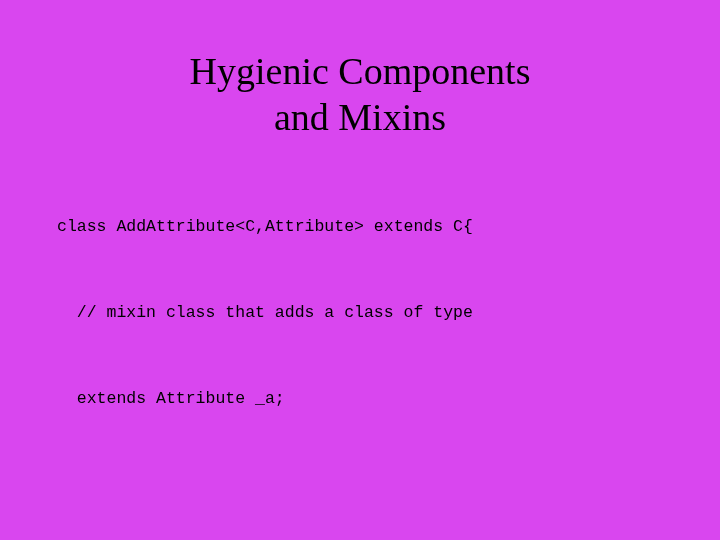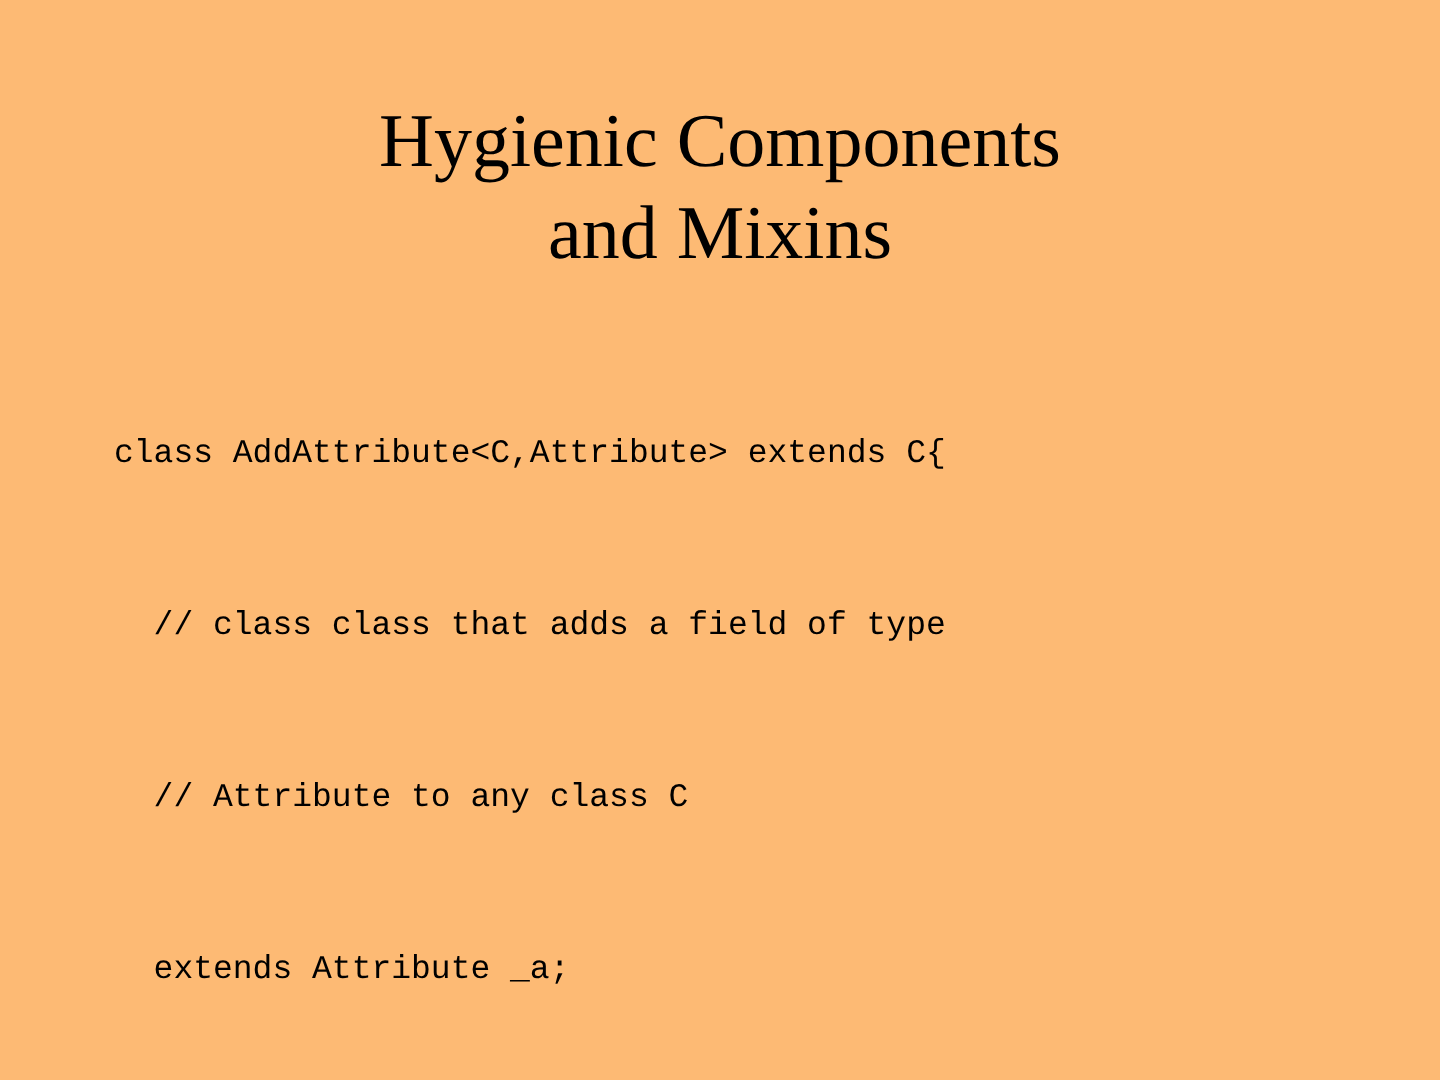--- a/index.html
+++ b/index.html
@@ -13,21 +13,21 @@
     height: 540px;
     overflow: hidden;
     font-family: "Liberation Serif", "DejaVu Serif", serif;
     color: #000000;
   }
 
   .slide {
     position: relative;
     width: 720px;
     height: 540px;
-    background: #fdba74;
+    background: #d946ef;
     box-sizing: border-box;
   }
 
   .slide-title {
     position: absolute;
     top: 48px;
     left: 60px;
     right: 60px;
     text-align: center;
     font-family: "Liberation Serif", "DejaVu Serif", serif;
@@ -63,22 +63,21 @@
 </head>
 <body>
 
 <div class="slide">
 
   <h1 class="slide-title">Hygienic Components
 and Mixins</h1>
 
   <div class="code-block">
     <span class="code-line">class AddAttribute&lt;C,Attribute&gt; extends C{</span>
-    <span class="code-line">  // class class that adds a field of type</span>
-    <span class="code-line">  // Attribute to any class C</span>
+    <span class="code-line">  // mixin class that adds a class of type</span>
     <span class="code-line">  extends Attribute _a;</span>
     
     
     
     
   </div>
 
 </div>
 
 </body></html>

